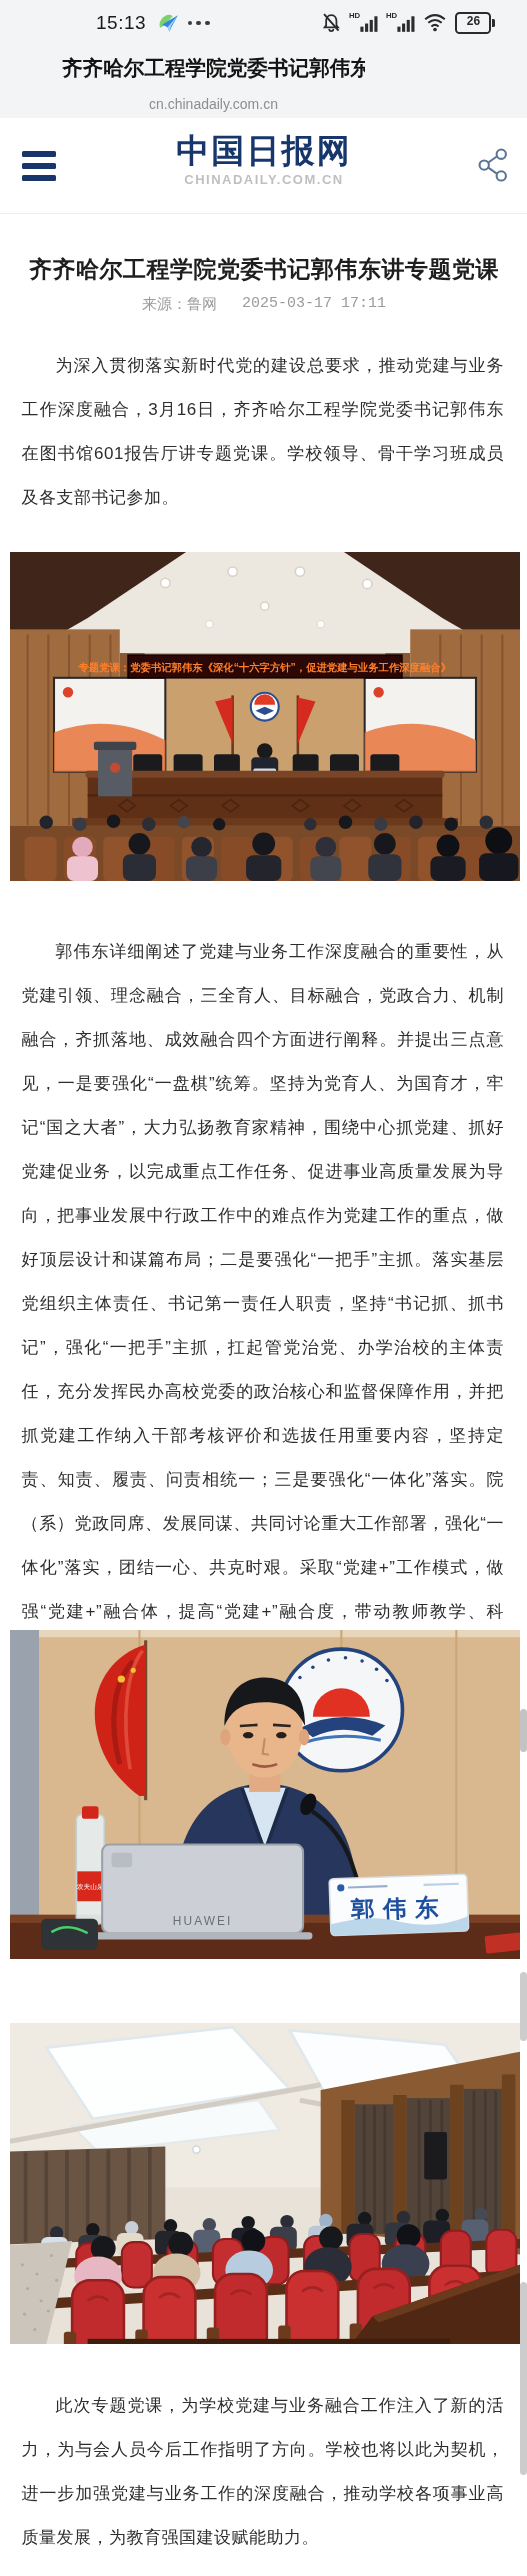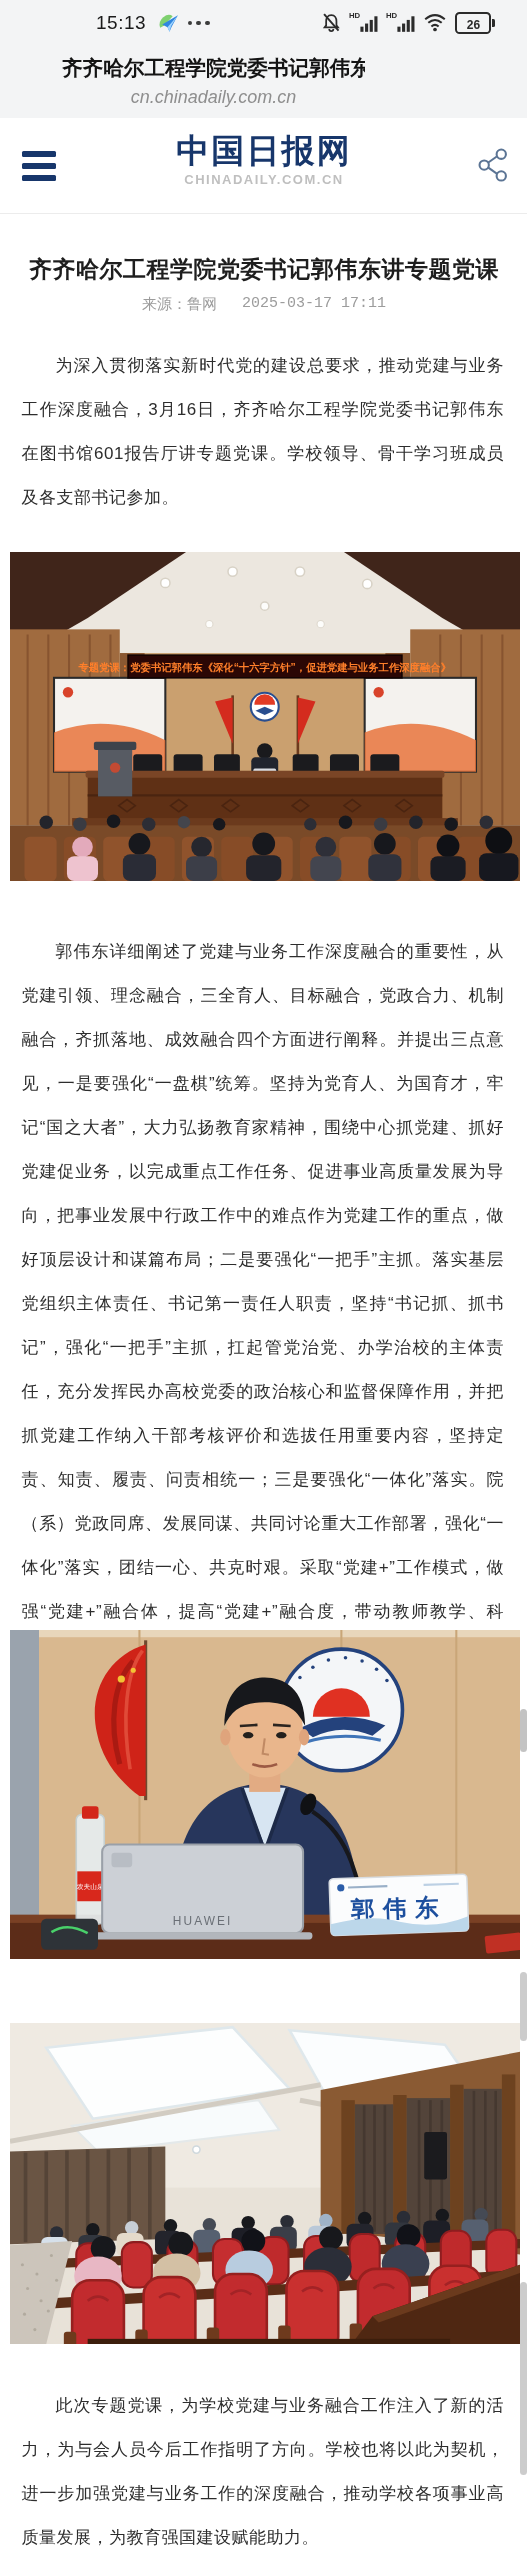--- a/index.html
+++ b/index.html
@@ -12,29 +12,29 @@
 
   
   .phone-top{position:absolute;top:0;left:0;width:528px;height:118px;background:#f3f4f5;}
   .statusbar{position:absolute;top:0;left:0;width:528px;height:46px;display:flex;align-items:center;}
   .sb-time{margin-left:96px;font-size:19px;font-weight:400;color:#1b1b1b;letter-spacing:0.5px;}
   .sb-app{margin-left:11.3px;width:23px;height:23px;}
   .sb-dots{margin-left:7.2px;display:flex;gap:4.1px;}
   .sb-dots i{width:4.6px;height:4.6px;border-radius:50%;background:#3c3c3c;display:block;}
   .sb-right{margin-left:auto;margin-right:33px;display:flex;align-items:center;gap:8px;}
   .sb-batt{display:flex;align-items:center;}
-  .batt-body{width:32px;height:18.5px;border:2.1px solid #2b2b2b;border-radius:4.6px;display:flex;align-items:flex-end;justify-content:center;}
+  .batt-body{width:32px;height:18.5px;border:2.1px solid #2b2b2b;border-radius:4.6px;display:flex;align-items:flex-start;justify-content:center;}
   .batt-body span{font-size:12px;font-weight:700;color:#2b2b2b;}
   .batt-nub{width:2.6px;height:7.2px;background:#2b2b2b;border-radius:0 1.5px 1.5px 0;margin-left:1px;}
 
   .browserbar{position:absolute;top:46px;left:0;width:427px;height:72px;border-bottom:1px solid #dddddd;}
   .bb-close{position:absolute;left:20.6px;top:75px;width:25px;height:25px;}
   .bb-center{position:absolute;left:62px;right:62px;top:8.2px;text-align:center;}
   .bb-title{font-size:20.6px;font-weight:700;color:#141414;white-space:nowrap;overflow:hidden;}
-  .bb-url{margin-top:5px;font-size:18px;color:#8e8e8e;font-style:italic;}
+  .bb-url{margin-top:14px;font-size:14px;color:#8e8e8e;}
   .bb-menu{position:absolute;right:23px;top:81px;display:flex;gap:5.7px;}
   .bb-menu i{width:5.7px;height:5.7px;border-radius:50%;background:#2f2f2f;display:block;}
 
   
   .site-header{position:absolute;top:118px;left:0;width:528px;height:95px;background:#ffffff;border-bottom:1px solid #ececec;}
   .hamburger{position:absolute;left:21.6px;top:33px;width:34px;}
   .hamburger i{display:block;height:6.2px;border-radius:1.5px;background:#17366b;margin-bottom:5.7px;}
   .logo-wrap{position:absolute;left:0;right:0;top:13.4px;text-align:center;}
   .logo-cn{font-family:"Liberation Serif","DejaVu Serif",serif;font-size:33px;font-weight:700;color:#17366b;letter-spacing:2.1px;line-height:40px;}
   .logo-sub{margin-top:1px;font-size:13px;font-weight:700;color:#bfbfbf;letter-spacing:1.5px;}

